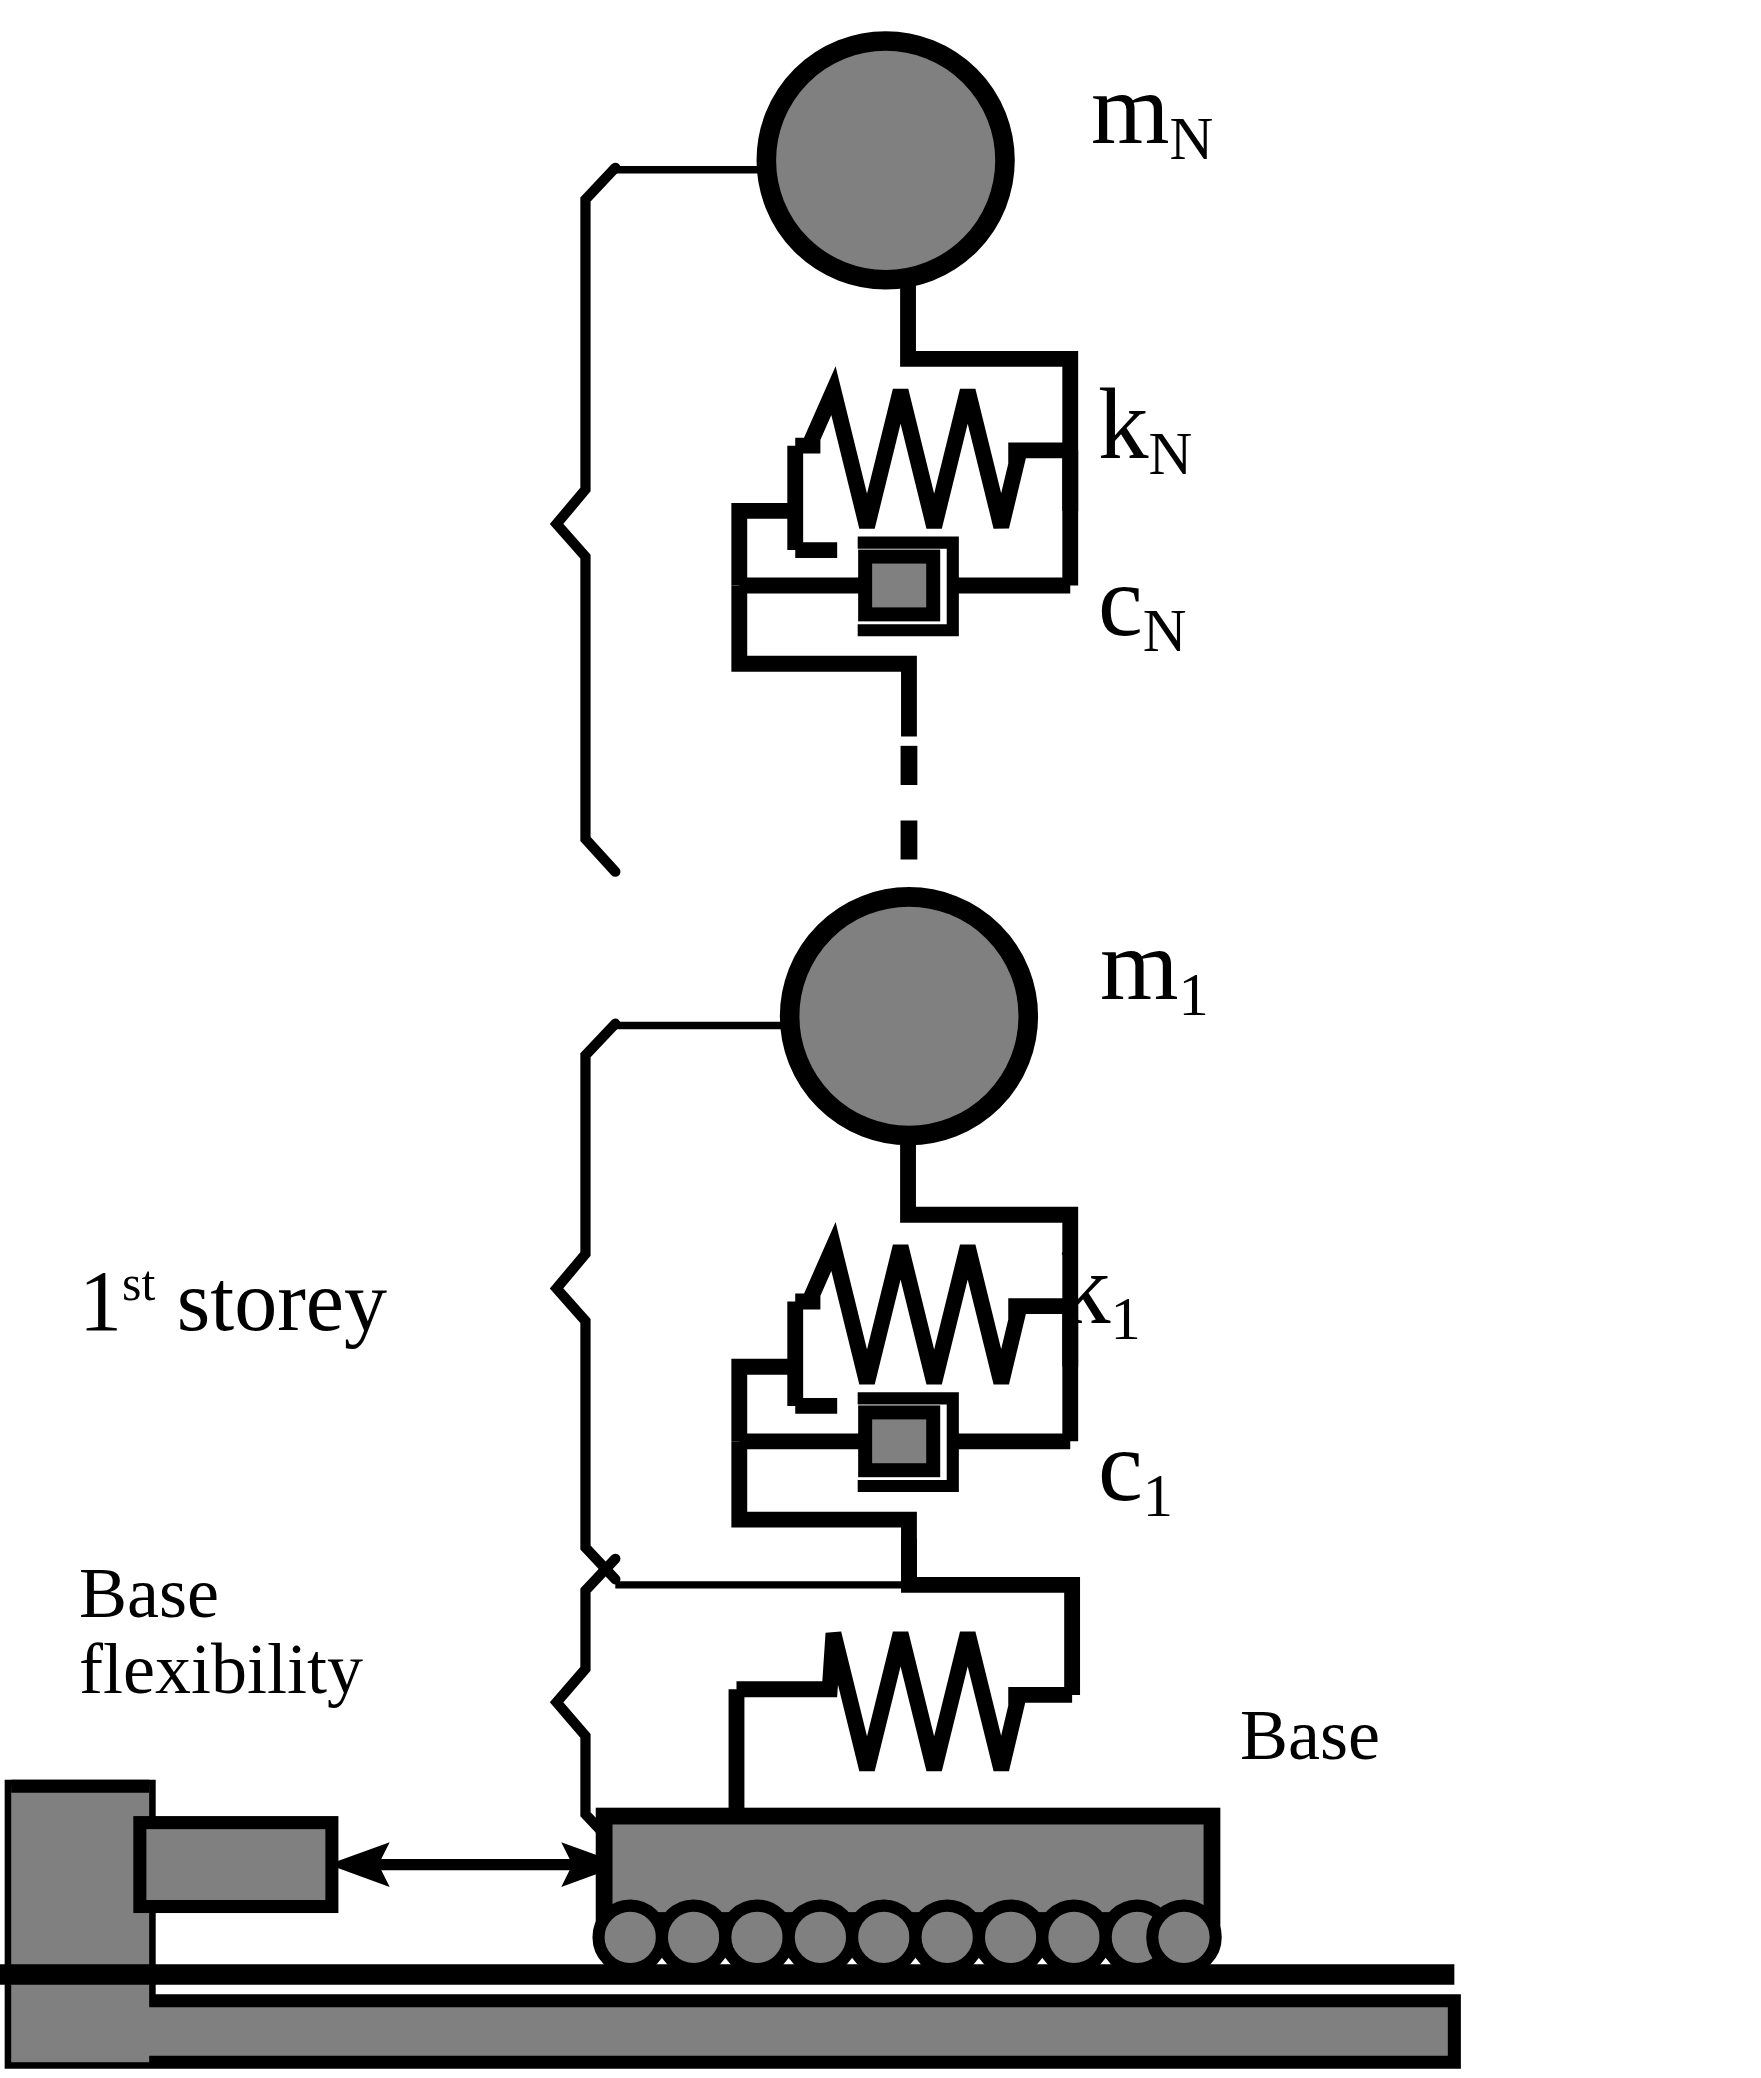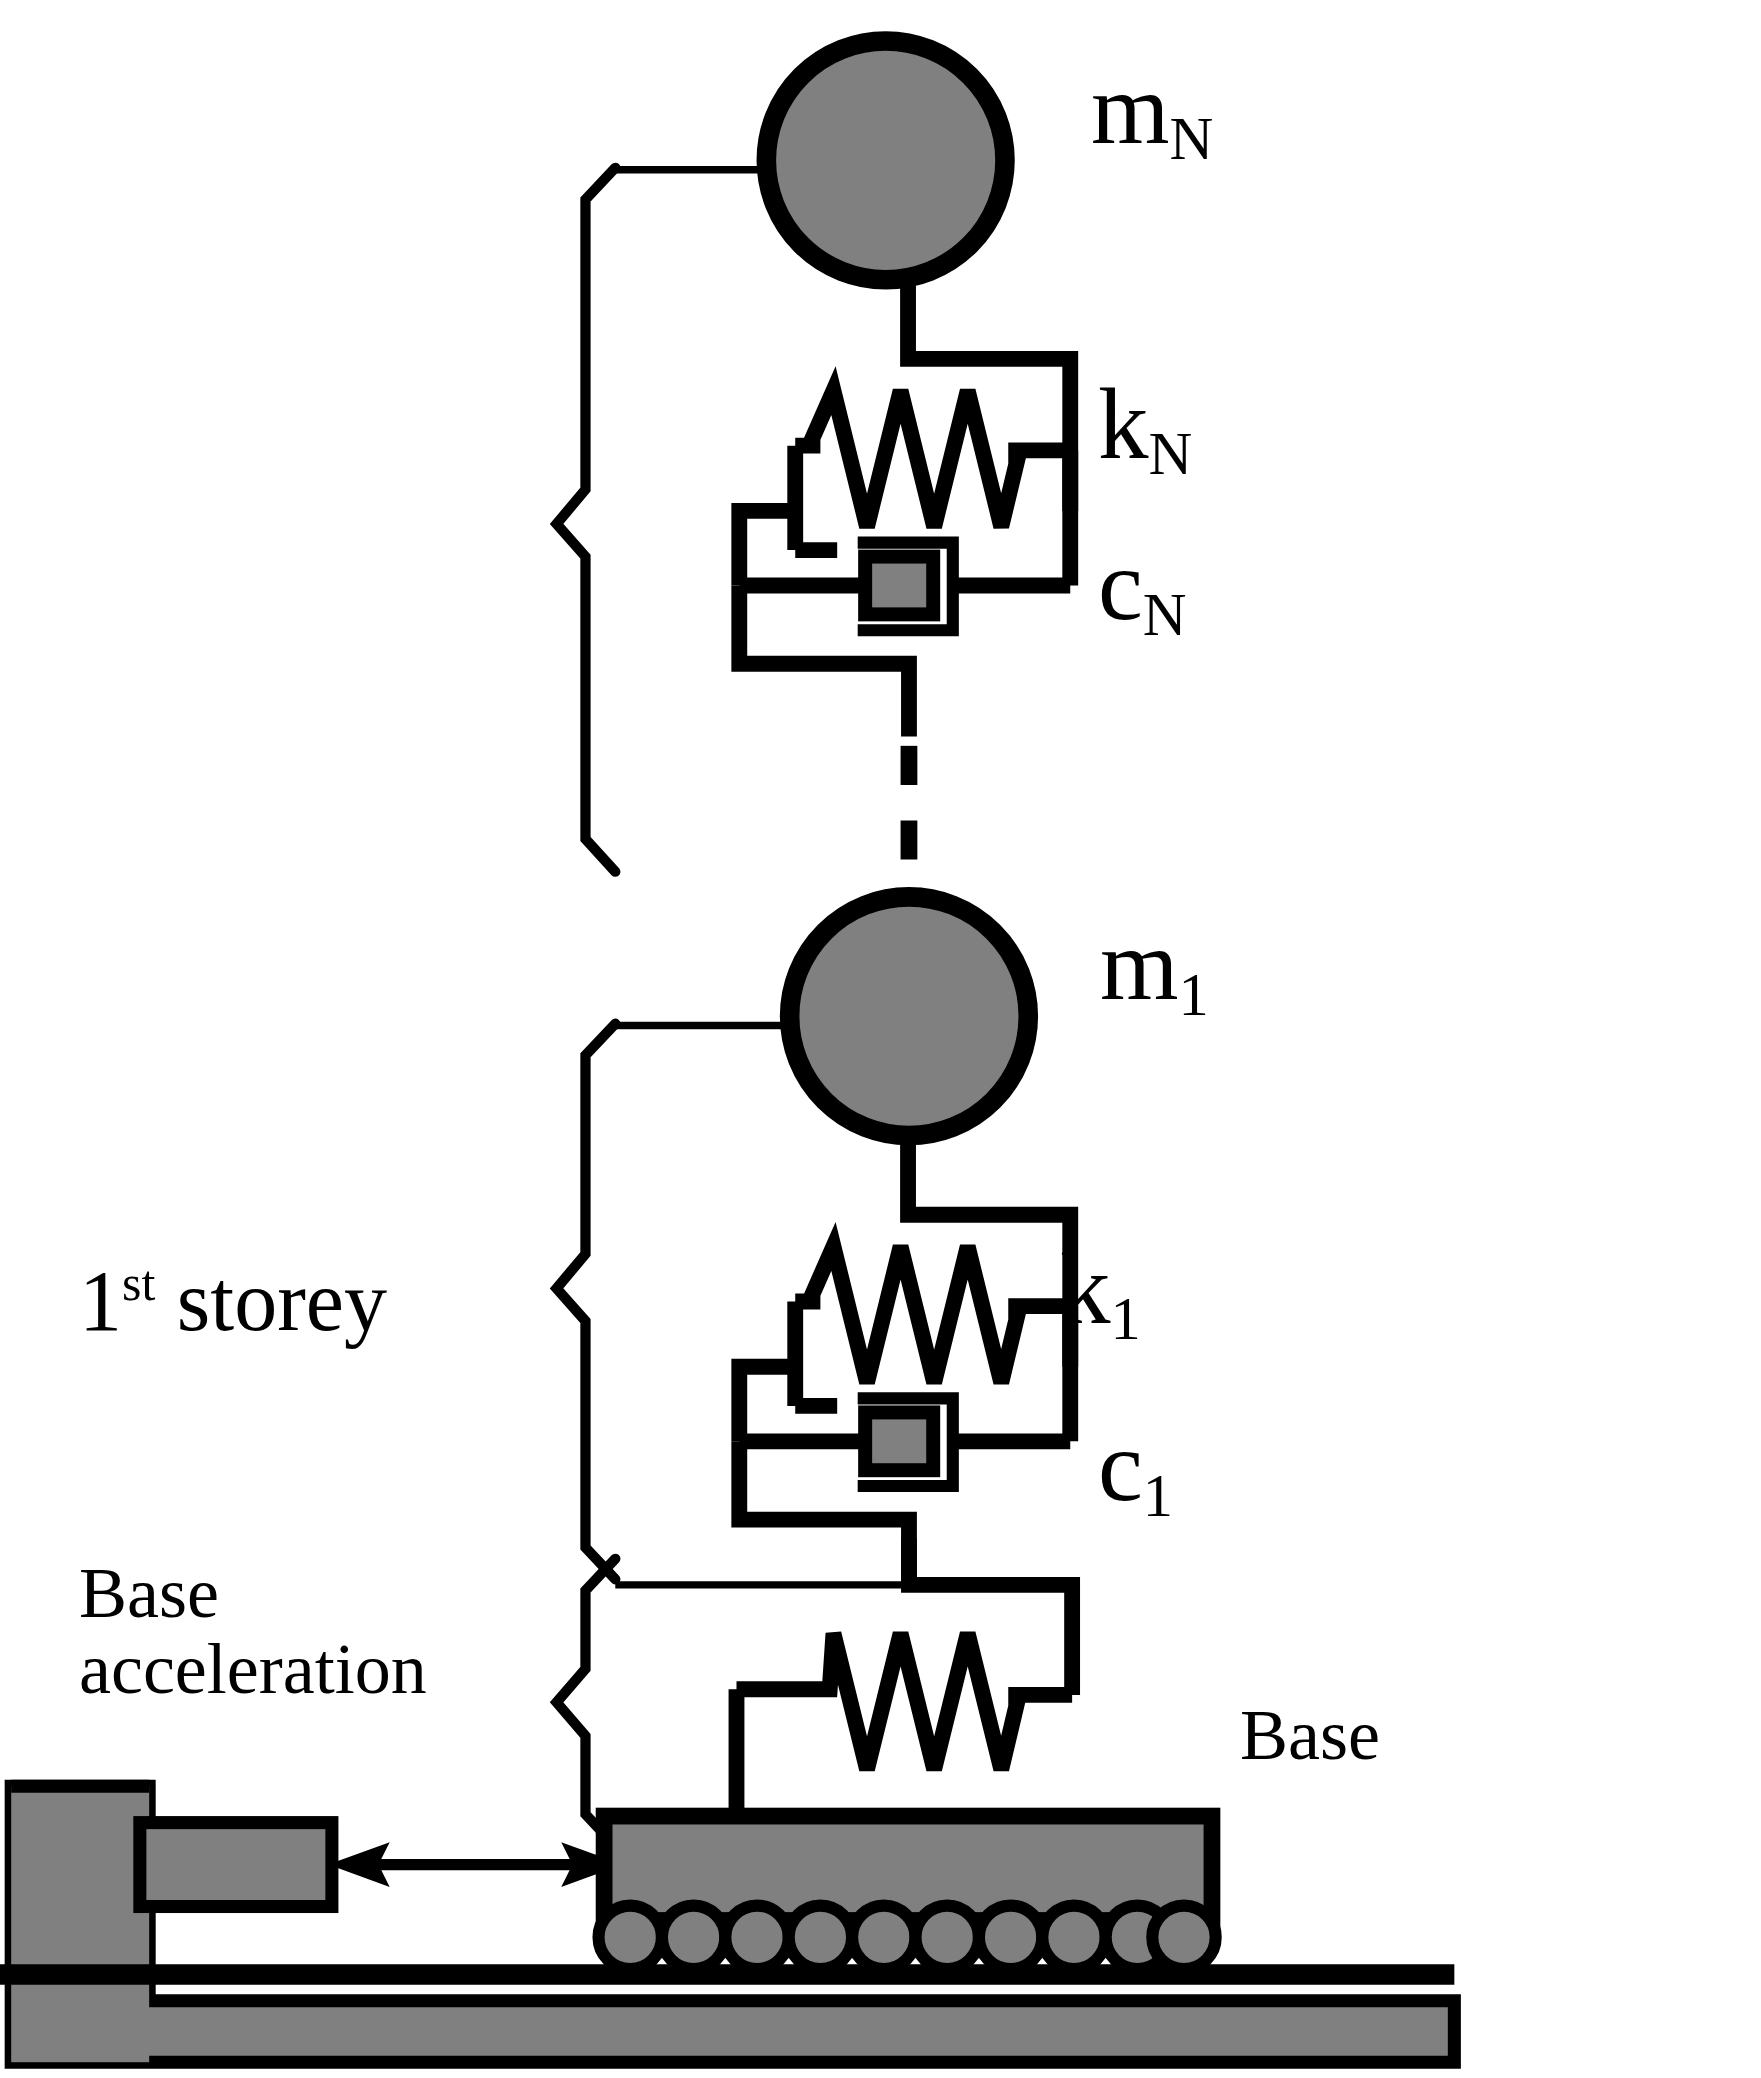--- a/index.html
+++ b/index.html
@@ -183,21 +183,21 @@
 
   <div class="lbl sym" style="left:1091px; top:56px;">
     <span>m</span><sub>N</sub>
   </div>
 
 
   <div class="lbl sym" style="left:1098px; top:371px;">
     <span>k</span><sub>N</sub>
   </div>
 
-  <div class="lbl sym" style="left:1098px; top:532px;">
+  <div class="lbl sym" style="left:1098px; top:548px;">
     <span>c</span><sub>N</sub>
   </div>
 
   <div class="lbl sym" style="left:1100px; top:912px;">
     <span>m</span><sub>1</sub>
   </div>
 
   <div class="lbl storey" style="left:79px; top:1236px;margin-top:20px;">
     <span>1</span><sup>st</sup>&nbsp;<span>storey</span>
   </div>
@@ -205,21 +205,21 @@
   <div class="lbl sym" style="left:1060px; top:1236px;">
     <span>k</span><sub>1</sub>
   </div>
 
   <div class="lbl sym" style="left:1098px; top:1413px;">
     <span>c</span><sub>1</sub>
   </div>
 
   <div class="lbl basetxt" style="left:79px; top:1555px;">
     <div>Base</div>
-    <div>acceleration</div>
+    <div>flexibility</div>
   </div>
 
   <div class="lbl basetxt" style="left:1240px; top:1697px;">
     <div>Base</div>
   </div>
 
 </div>
 
 
 </body></html>

